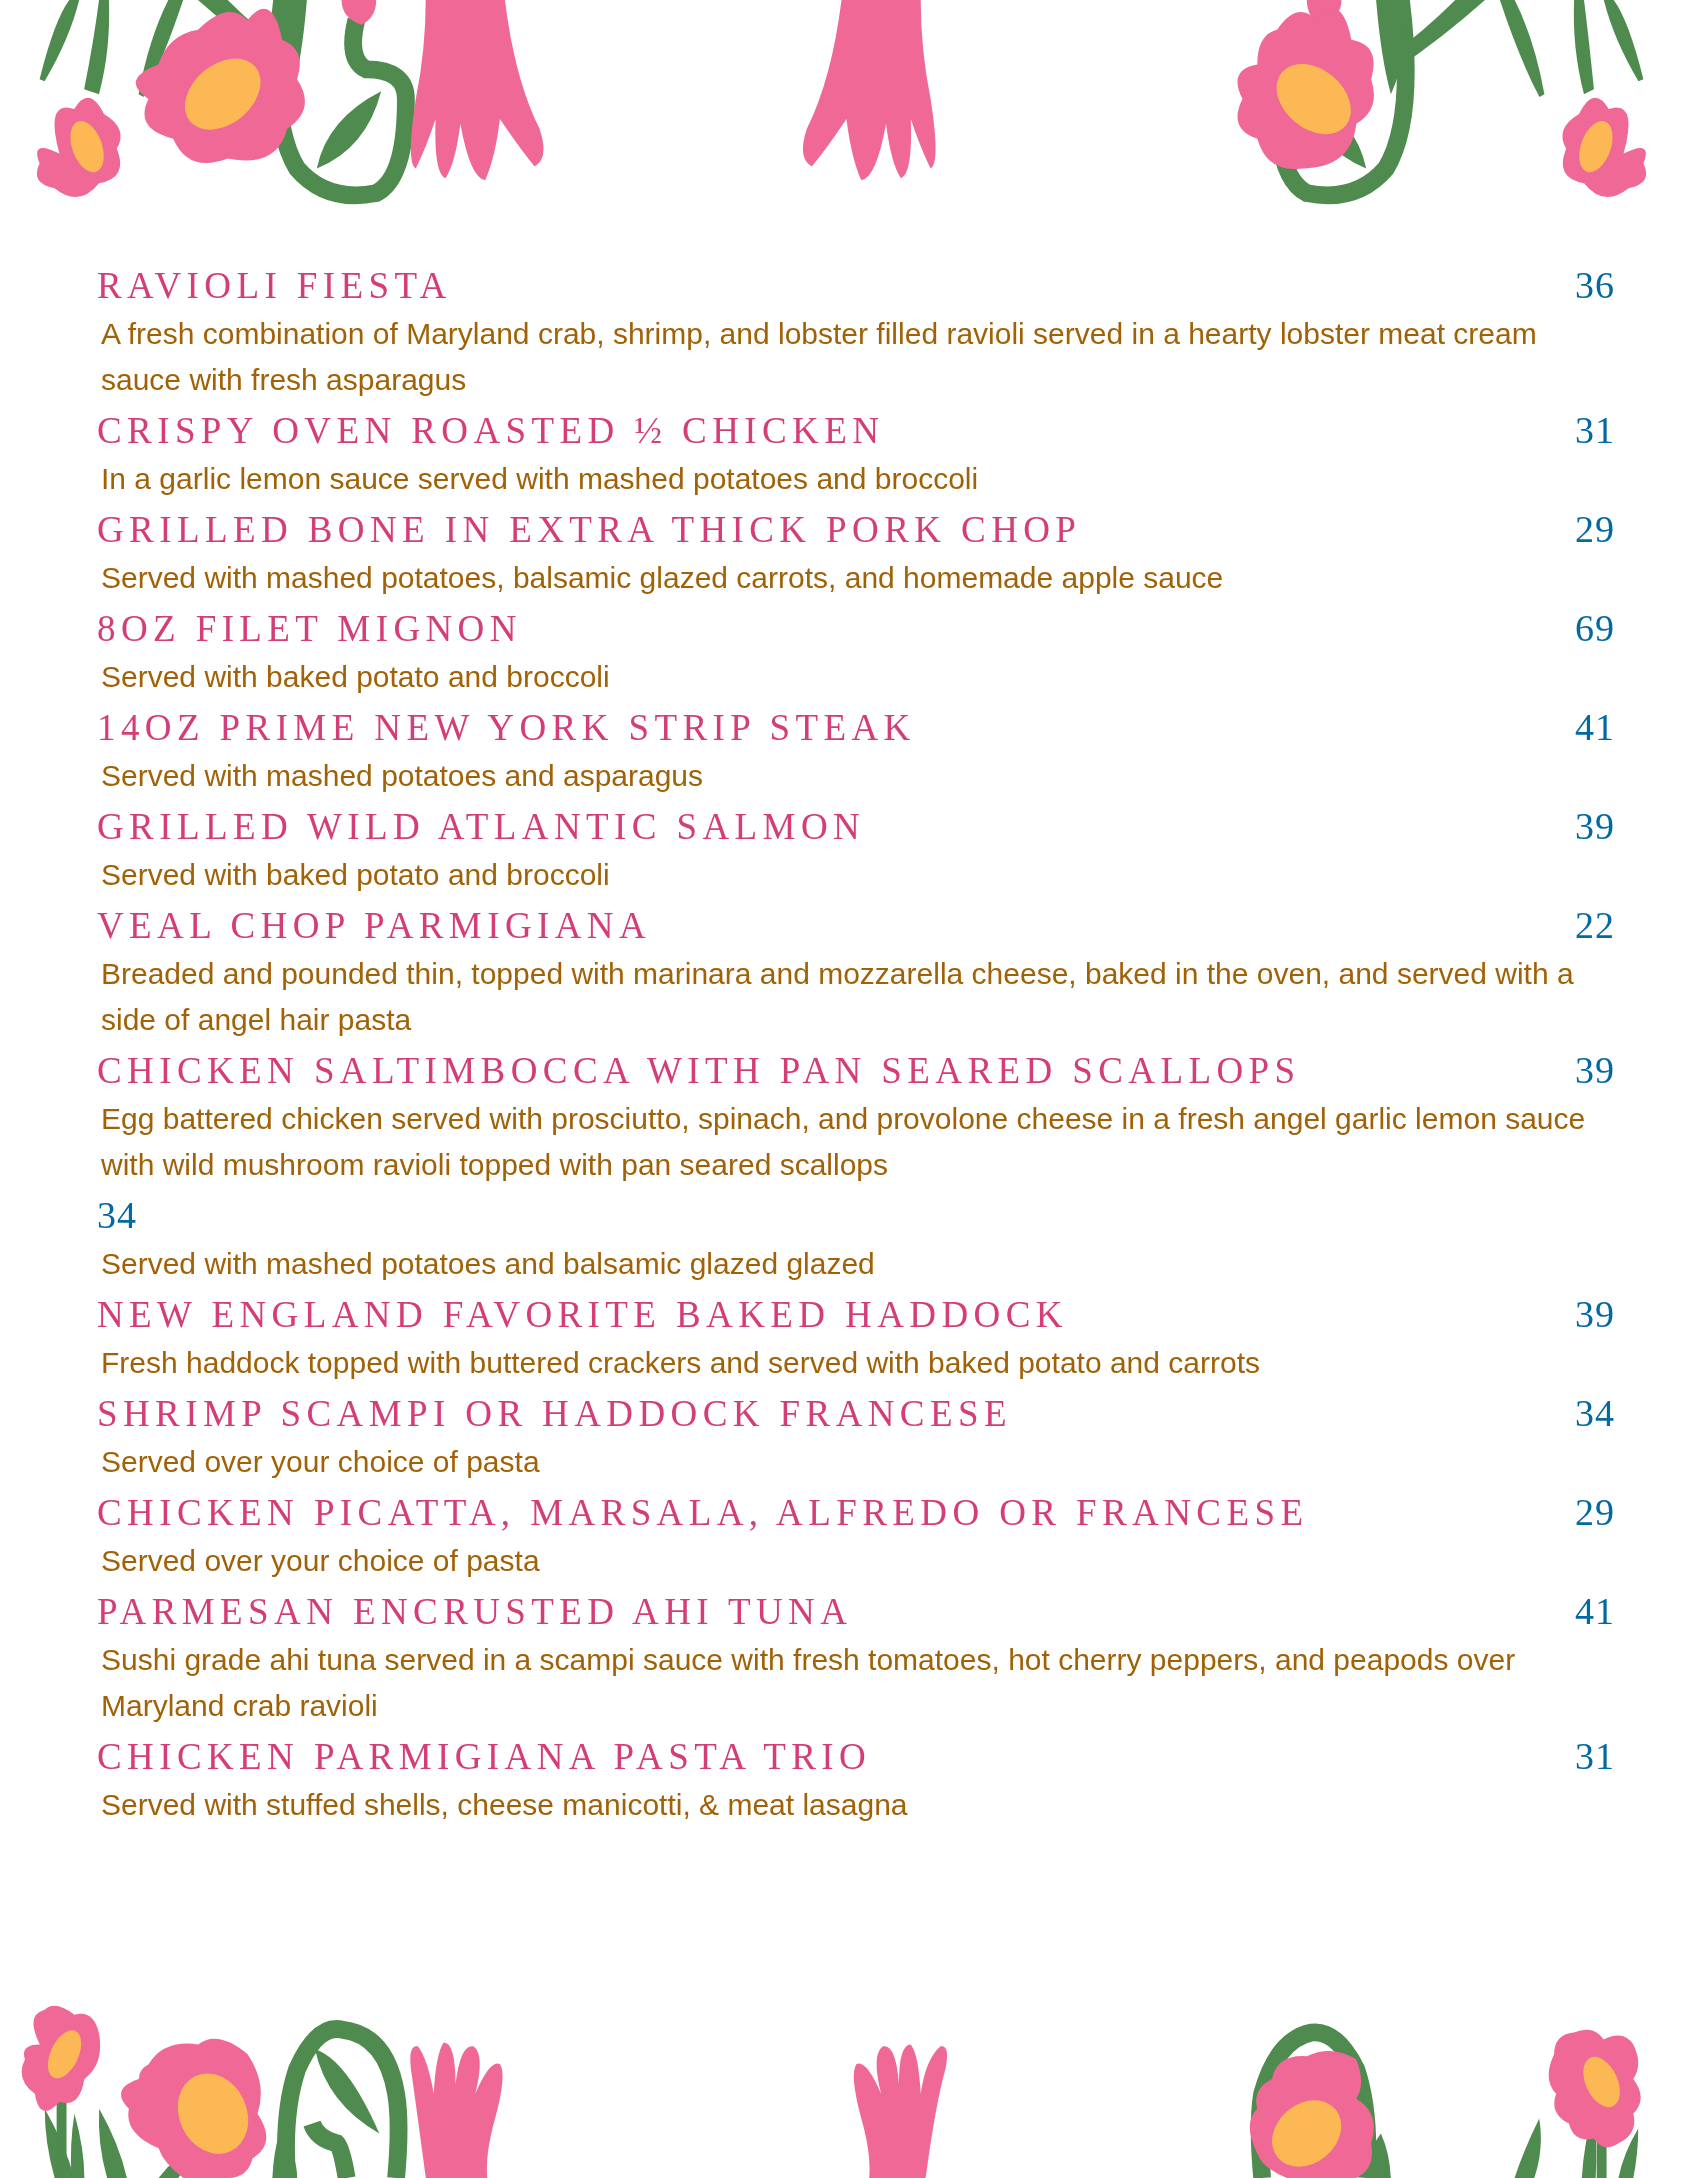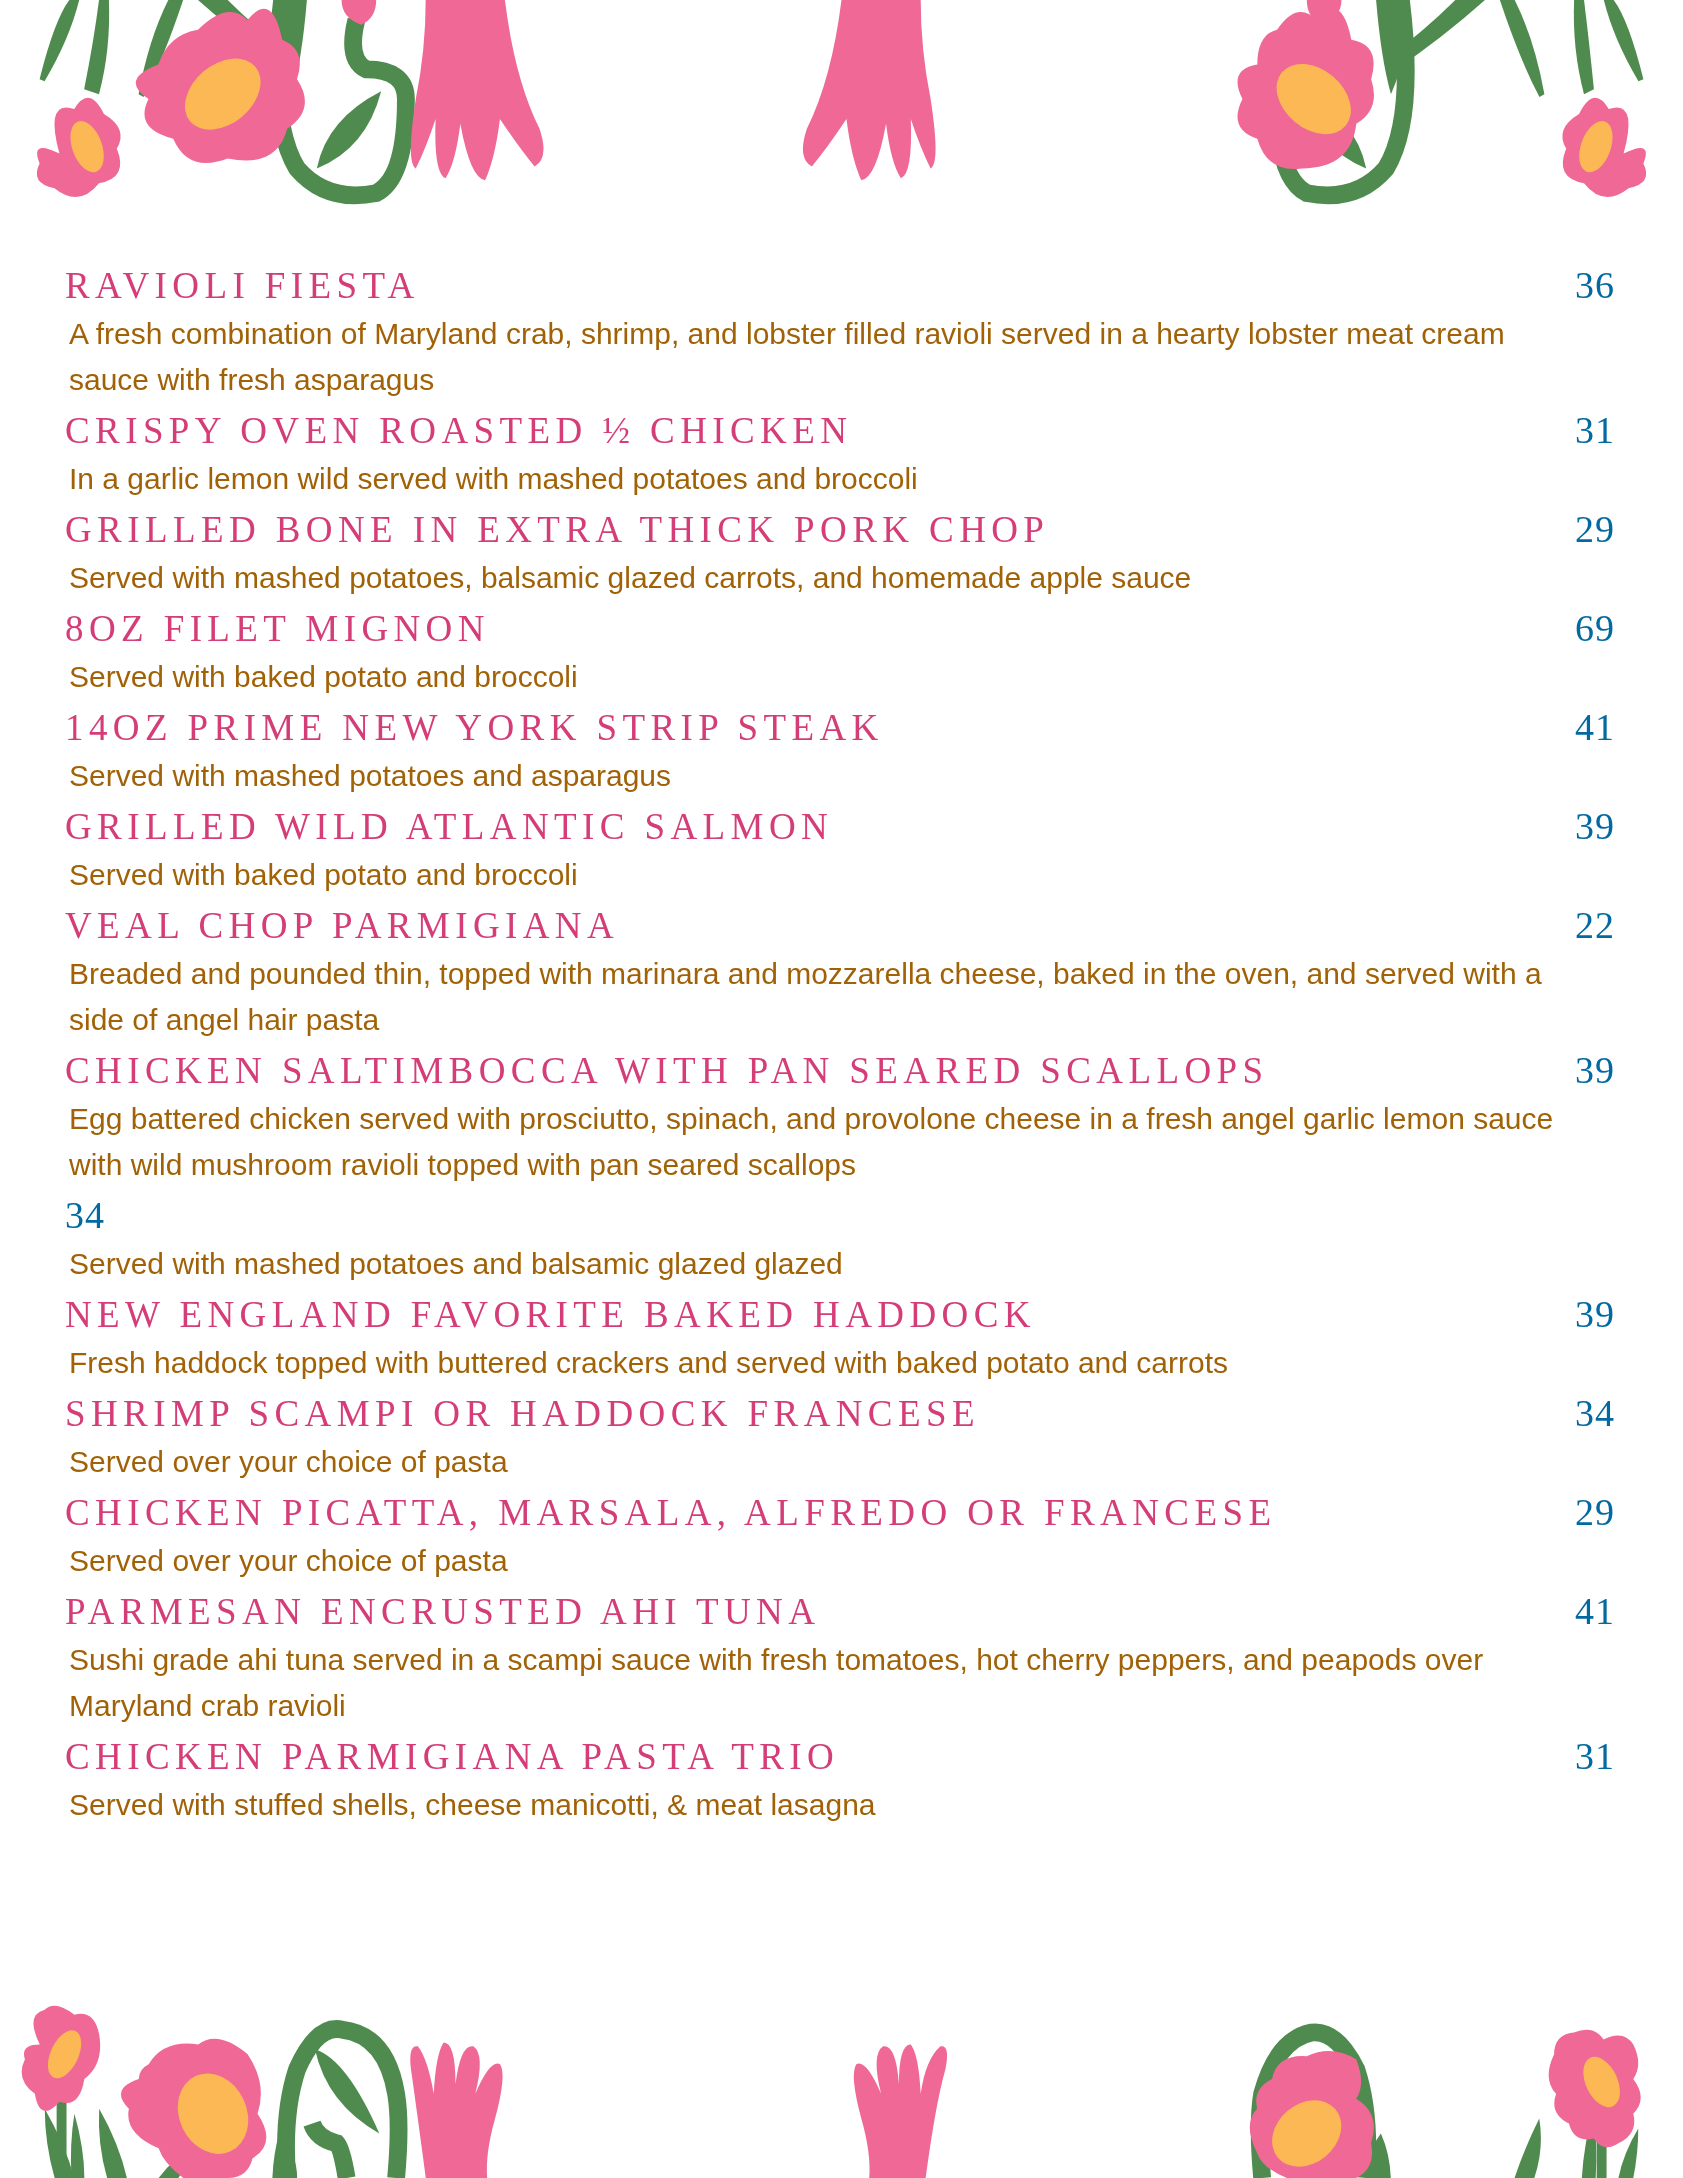--- a/index.html
+++ b/index.html
@@ -1,21 +1,21 @@
 <!DOCTYPE html>
 <html><head>
 <meta charset="utf-8">
 <style>
   html, body { margin: 0; padding: 0; background: #ffffff; }
   body { width: 1683px; height: 2178px; position: relative; overflow: hidden; }
   .deco { position: absolute; left: 0; width: 1683px; }
   .deco-top { top: 0; height: 213px; }
   .deco-bottom { top: 1985px; height: 193px; }
   .menu { position: absolute; left: 65px; top: 259px; width: 1558px; }
-  .item { position: relative; }
+  .item { position: relative; margin-left: 32px; }
   .item-head { display: flex; justify-content: space-between; align-items: baseline; height: 52px; }
   .item-name {
     font-family: "Liberation Serif", serif;
     color: #d43d78;
     font-size: 37px;
     letter-spacing: 5.4px;
     line-height: 52px;
     text-transform: uppercase;
     white-space: nowrap;
   }
@@ -86,21 +86,21 @@
       <span class="item-name">RAVIOLI FIESTA</span>
       <span class="item-price">36</span>
     </div>
     <div class="item-desc" style="width:1465px">A fresh combination of Maryland crab, shrimp, and lobster filled ravioli served in a hearty lobster meat cream sauce with fresh asparagus</div>
   </div>
   <div class="item">
     <div class="item-head">
       <span class="item-name">CRISPY OVEN ROASTED ½ CHICKEN</span>
       <span class="item-price">31</span>
     </div>
-    <div class="item-desc">In a garlic lemon wild served with mashed potatoes and broccoli</div>
+    <div class="item-desc">In a garlic lemon sauce served with mashed potatoes and broccoli</div>
   </div>
   <div class="item">
     <div class="item-head">
       <span class="item-name">GRILLED BONE IN EXTRA THICK PORK CHOP</span>
       <span class="item-price">29</span>
     </div>
     <div class="item-desc">Served with mashed potatoes, balsamic glazed carrots, and homemade apple sauce</div>
   </div>
   <div class="item">
     <div class="item-head">

